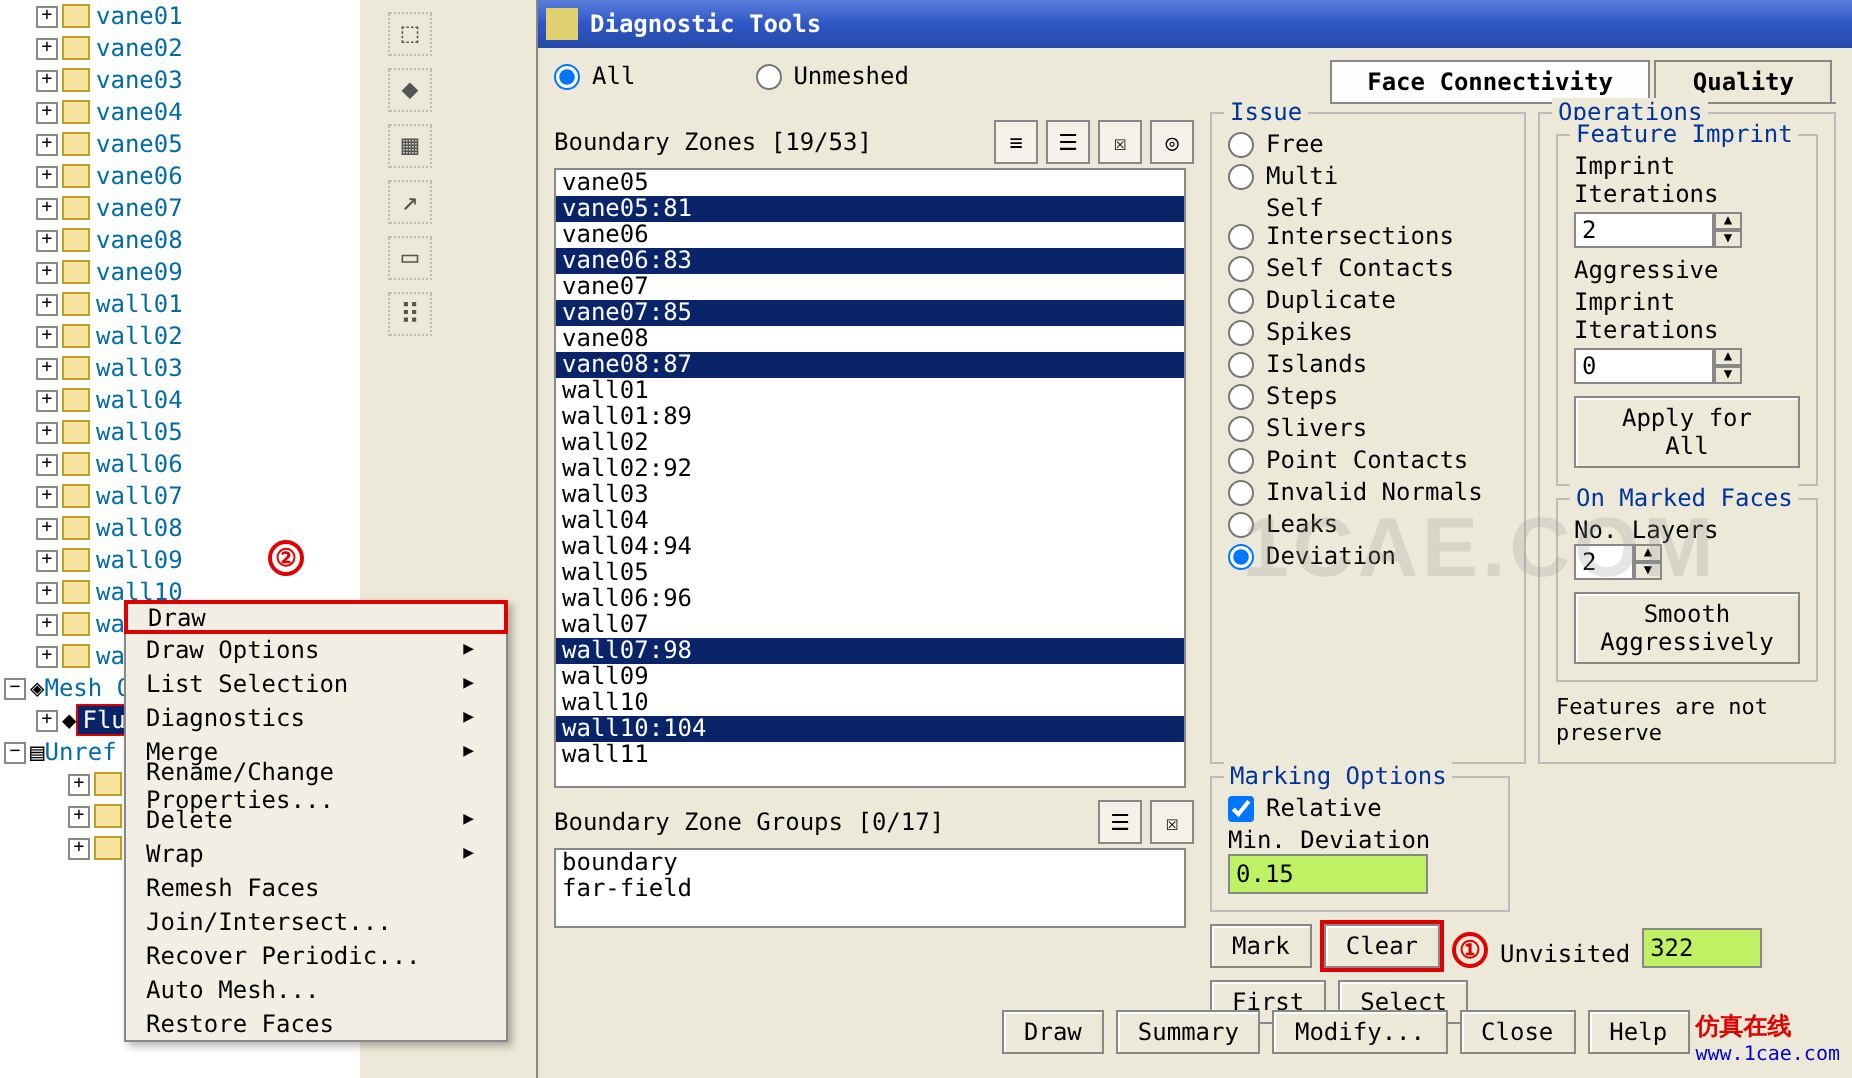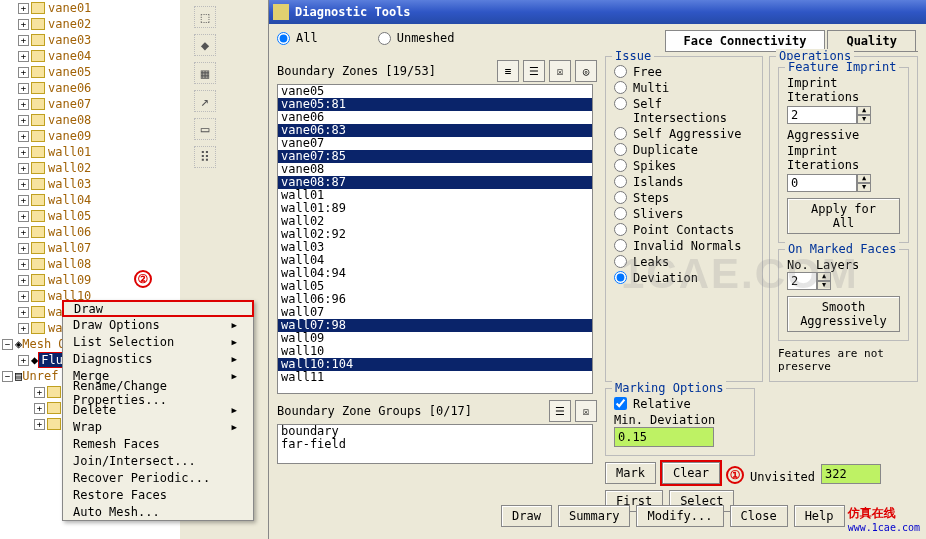--- a/index.html
+++ b/index.html
@@ -5,21 +5,21 @@
 * { box-sizing: border-box; margin: 0; padding: 0; font-family: "SimSun", monospace; font-size: 12px; }
 body { background: #ece9d8; width: 926px; height: 539px; overflow: hidden; position: relative; }
 
 
 .tree-panel { position: absolute; left: 0; top: 0; width: 180px; height: 539px; background: #fff; overflow: hidden; }
 .tree-row { display: flex; align-items: center; height: 16px; padding-left: 2px; white-space: nowrap; }
 .tree-row.ind0 { padding-left: 2px; }
 .tree-row.ind1 { padding-left: 18px; }
 .tree-expander { width: 11px; height: 11px; border: 1px solid #888; margin-right: 2px; display: inline-flex; align-items: center; justify-content: center; font-size: 9px; line-height: 9px; cursor: pointer; }
 .tree-folder { width: 14px; height: 12px; background: #f7e39e; border: 1px solid #c0a020; margin-right: 3px; }
-.tree-label { color: #a16207; }
+.tree-label { color: #0369a1; }
 .tree-label.sel { background: #0a246a; color: #fff; }
 .tree-label.boxed { border: 1px solid #d00; padding: 0 2px; }
 .circle-badge { position: absolute; width: 18px; height: 18px; border: 2px solid #d00; border-radius: 50%; color: #d00; font-weight: bold; text-align: center; line-height: 14px; }
 
 
 .icon-col { position: absolute; left: 190px; top: 0; width: 40px; }
 .icon-col .ic { width: 22px; height: 22px; margin: 6px 4px; border: 1px dotted #bbb; display: flex; align-items: center; justify-content: center; color: #555; font-size: 14px; }
 
 
 .ctx-menu { position: absolute; left: 62px; top: 300px; width: 192px; background: #f1efe3; border: 1px solid #888; box-shadow: 2px 2px 4px rgba(0,0,0,.3); }
@@ -51,21 +51,21 @@
 .lb-item { height: 13px; padding: 0 3px; line-height: 13px; white-space: nowrap; }
 .lb-item.sel { background: #0a246a; color: #fff; }
 
 .bzg-head { margin-top: 6px; }
 .listbox2 { width: 316px; height: 40px; background: #fff; border: 1px solid #888; overflow: hidden; }
 
 
 .right-col { flex: 1; margin-left: 8px; }
 .fs { border: 1px solid #bbb; padding: 6px 8px 8px; margin-bottom: 6px; position: relative; }
 .fs-title { position: absolute; top: -8px; left: 6px; background: #ece9d8; padding: 0 3px; color: #003399; }
-.rad-item { display: flex; align-items: flex-start; margin: 2px 0; }
+.rad-item { display: flex; align-items: flex-end; margin: 2px 0; }
 .rad-item input { margin-right: 6px; }
 .op-row { margin: 2px 0; }
 .spin { display: inline-flex; align-items: center; }
 .spin input { width: 70px; height: 18px; border: 1px solid #888; padding: 0 3px; }
 .spin .ud { display: flex; flex-direction: column; }
 .spin .ud span { width: 14px; height: 9px; border: 1px solid #888; font-size: 7px; text-align: center; line-height: 7px; background: #ece9d8; cursor: pointer; }
 
 .btn { border: 1px solid #888; background: #ece9d8; padding: 3px 10px; cursor: pointer; box-shadow: 1px 1px 0 #fff inset; }
 .btn.hl { outline: 2px solid #d00; }
 
@@ -271,24 +271,24 @@
     <div class="ctx-item ">
     <span>Remesh Faces</span>
     </div>
     <div class="ctx-item ">
     <span>Join/Intersect...</span>
     </div>
     <div class="ctx-item ">
     <span>Recover Periodic...</span>
     </div>
     <div class="ctx-item ">
+    <span>Auto Mesh...</span>
+    </div>
+    <div class="ctx-item ">
     <span>Restore Faces</span>
-    </div>
-    <div class="ctx-item ">
-    <span>Auto Mesh...</span>
     </div>
   </div>
 
 <div class="dialog">
   <div class="dlg-title">
     <span class="dlg-title-icon"></span>
     <span>Diagnostic Tools</span>
   </div>
   <div class="dlg-body">
     <div class="top-row">
@@ -371,21 +371,21 @@
                 <label class="rad-item">
     <input type="radio" name="issue" style="">
                   <span>Multi</span>
                 </label>
                 <label class="rad-item">
     <input type="radio" name="issue" style="">
                   <span>Self Intersections</span>
                 </label>
                 <label class="rad-item">
     <input type="radio" name="issue" style="">
-                  <span>Self Aggressive</span>
+                  <span>Self Contacts</span>
                 </label>
                 <label class="rad-item">
     <input type="radio" name="issue" style="">
                   <span>Duplicate</span>
                 </label>
                 <label class="rad-item">
     <input type="radio" name="issue" style="">
                   <span>Spikes</span>
                 </label>
                 <label class="rad-item">

